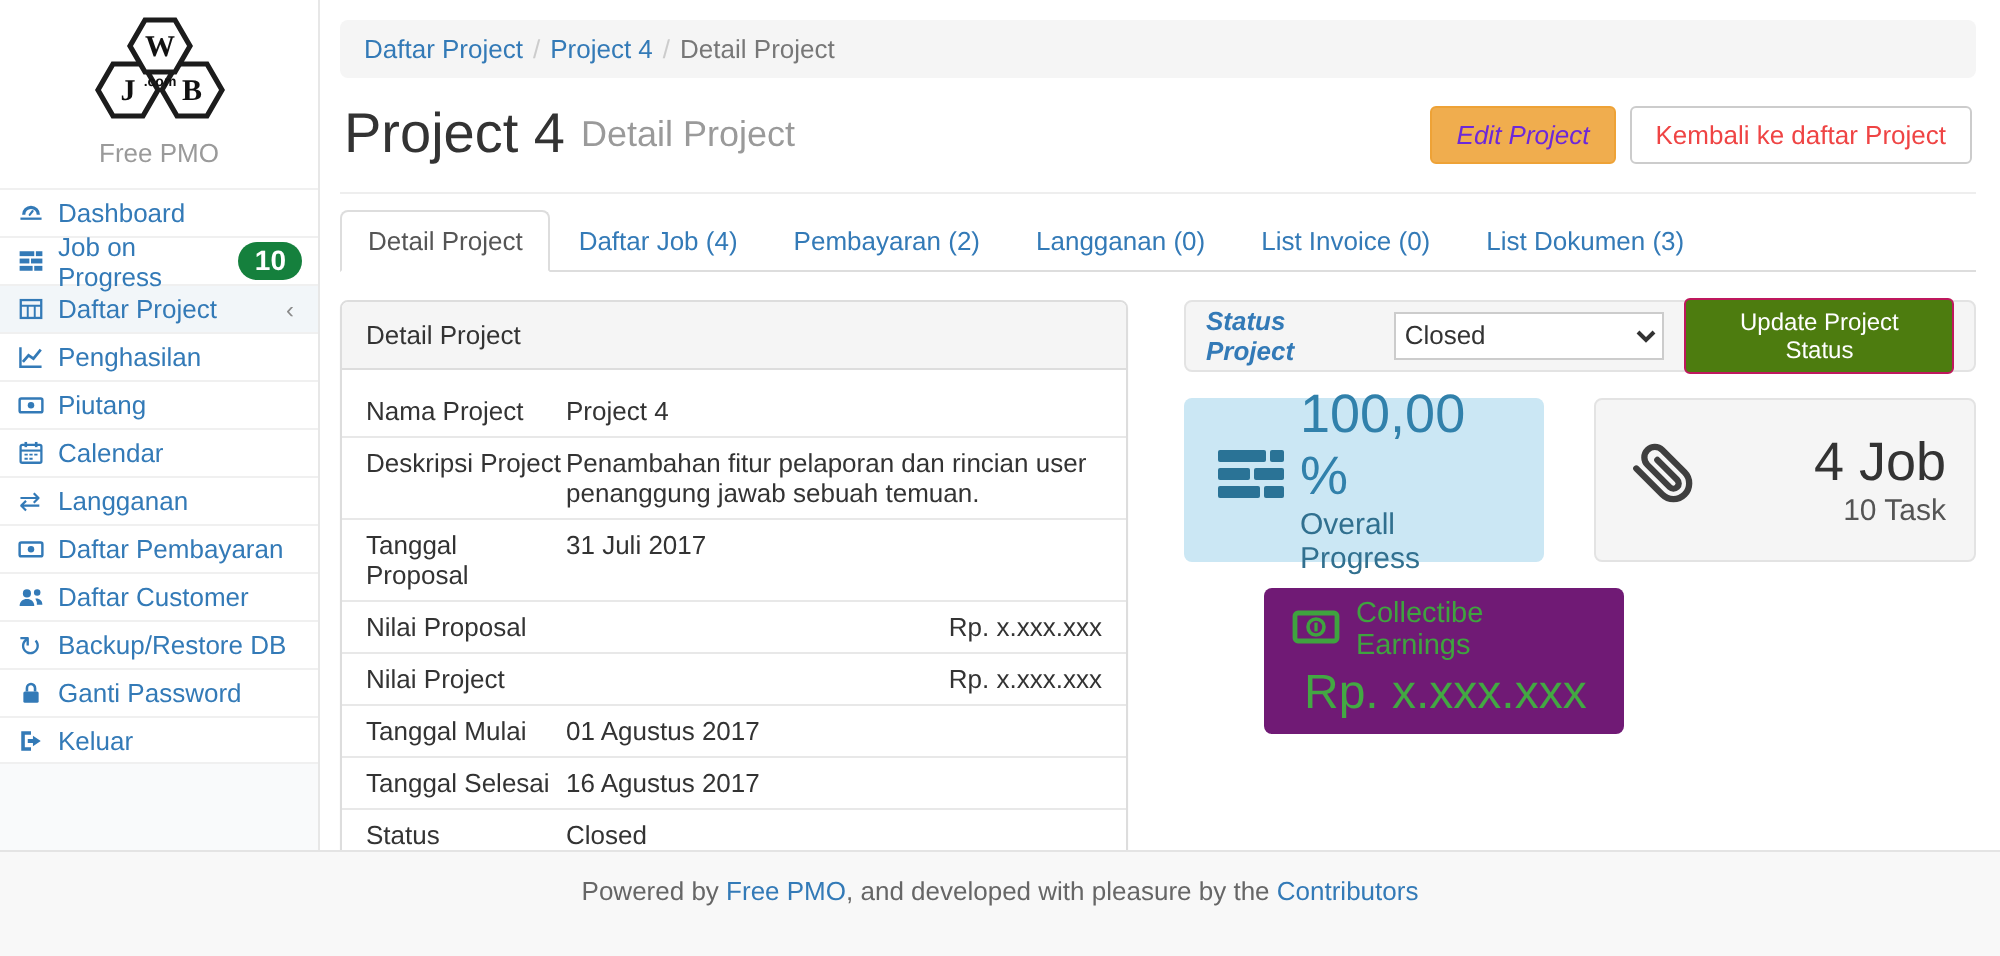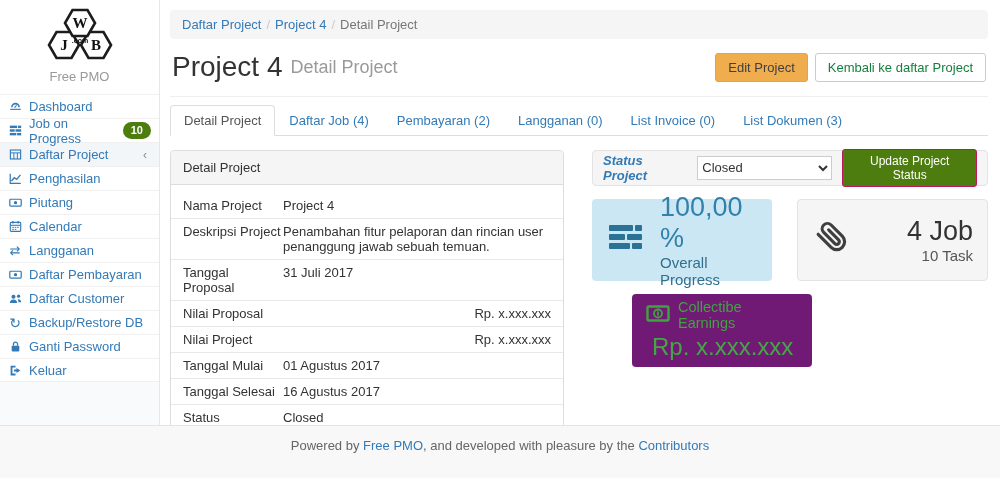--- a/index.html
+++ b/index.html
@@ -22,21 +22,21 @@
   .menu li {
     background:#fff; border-top:1px solid #f0f0f0;
     padding:4px 8px; display:flex; align-items:center; gap:7px;
     color:#337ab7; cursor:pointer; height:24px; font-size:13px;
   }
   .menu li:last-child { border-bottom:1px solid #f0f0f0; }
   .menu li.active { background:#f2f6f9; }
   .menu .icn { width:14px; display:inline-flex; justify-content:center; flex:none; }
   .menu .icn-txt { color:#337ab7; font-size:12px; line-height:1; }
   .badge-pill {
-    margin-left:auto; background:#4d7c0f; color:#fff; font-size:11px;
+    margin-left:auto; background:#15803d; color:#fff; font-size:14px;
     font-weight:bold; border-radius:10px; padding:2px 8px; line-height:1.1;
   }
   .chev { margin-left:auto; color:#8a8a8a; font-size:12px; padding-right:4px; }
 
   
   .content { flex:1; background:#fff; padding:10px 12px 0 10px; overflow:hidden; }
 
   .breadcrumb {
     background:#f5f5f5; border-radius:4px; padding:7px 12px;
     font-size:13px; margin-bottom:8px;
@@ -47,22 +47,22 @@
 
   .page-header {
     display:flex; align-items:center;
     border-bottom:1px solid #eee; padding:5px 2px 13px 2px;
   }
   .page-title { font-size:28px; font-weight:400; color:#333; line-height:1.1; }
   .page-subtitle { font-size:18px; color:#9a9a9a; margin-left:8px; font-weight:400; }
   .header-buttons { margin-left:auto; display:flex; gap:7px; }
   .btn { border-radius:3px; font-size:13px; padding:6px 12px; cursor:pointer; line-height:1.2;
          font-family:"Liberation Sans", sans-serif; }
-  .btn-warning { background:#f0ad4e; border:1px solid #eea236; color:#404040; }
-  .btn-default { background:#fff; border:1px solid #ccc; color:#15803d; }
+  .btn-warning { background:#f0ad4e; border:1px solid #eea236; color:#6d28d9;font-style:italic; }
+  .btn-default { background:#fff; border:1px solid #ccc; color:#ef4444; }
 
   .tabs { display:flex; border-bottom:1px solid #ddd; margin-top:8px; }
   .tab {
     padding:7px 13px; color:#337ab7; font-size:13px; cursor:pointer;
     border:1px solid transparent; border-radius:4px 4px 0 0; margin-bottom:-1px;
   }
   .tab.active { background:#fff; border-color:#ddd #ddd #fff #ddd; color:#555; cursor:default; }
 
   .main-row { display:flex; gap:28px; padding-top:14px; }
   .left-col { width:394px; flex:none; }
@@ -87,21 +87,21 @@
   .status-label { color:#337ab7; font-weight:bold;font-style:italic; }
   .status-select {
     width:140px; height:24px; border:1px solid #ccc; background:#fff; color:#333;
     font-family:"Liberation Sans", sans-serif; font-size:13px; border-radius:0;
   }
   .btn-info { background:#4d7c0f; border:1px solid #be185d; color:#fff; font-size:12px;
               padding:4px 10px; border-radius:3px; cursor:pointer; }
 
   .stat-row { display:flex; gap:25px; margin-top:13px; }
   .stat-box { border-radius:4px; height:82px; display:flex; align-items:center; padding:10px 14px; }
-  .stat-blue { background:#cbe7f4; width:180px; flex:none; gap:16px; }
+  .stat-blue { background:#cbe7f4; width:180px; flex:none; gap:6px; }
   .stat-blue .stat-num { font-size:27px; color:#3181ab; line-height:1.15; }
   .stat-blue .stat-cap { font-size:15px; color:#31708f; }
   .stat-gray { background:#f5f5f5; border:1px solid #e3e3e3; flex:1; justify-content:space-between; }
   .stat-gray .stat-num { font-size:27px; color:#333; line-height:1.15; text-align:right; }
   .stat-gray .stat-cap { font-size:15px; color:#555; text-align:right; }
   .stat-green {
     background:#701a75; width:180px; height:73px; margin-top:13px;
     border-radius:4px; padding:10px 14px; display:flex; flex-direction:column; justify-content:center;margin-left:40px;
   }
   .stat-green .g-top { display:flex; align-items:center; gap:8px; color:#3fa33f; font-size:14.5px; }

